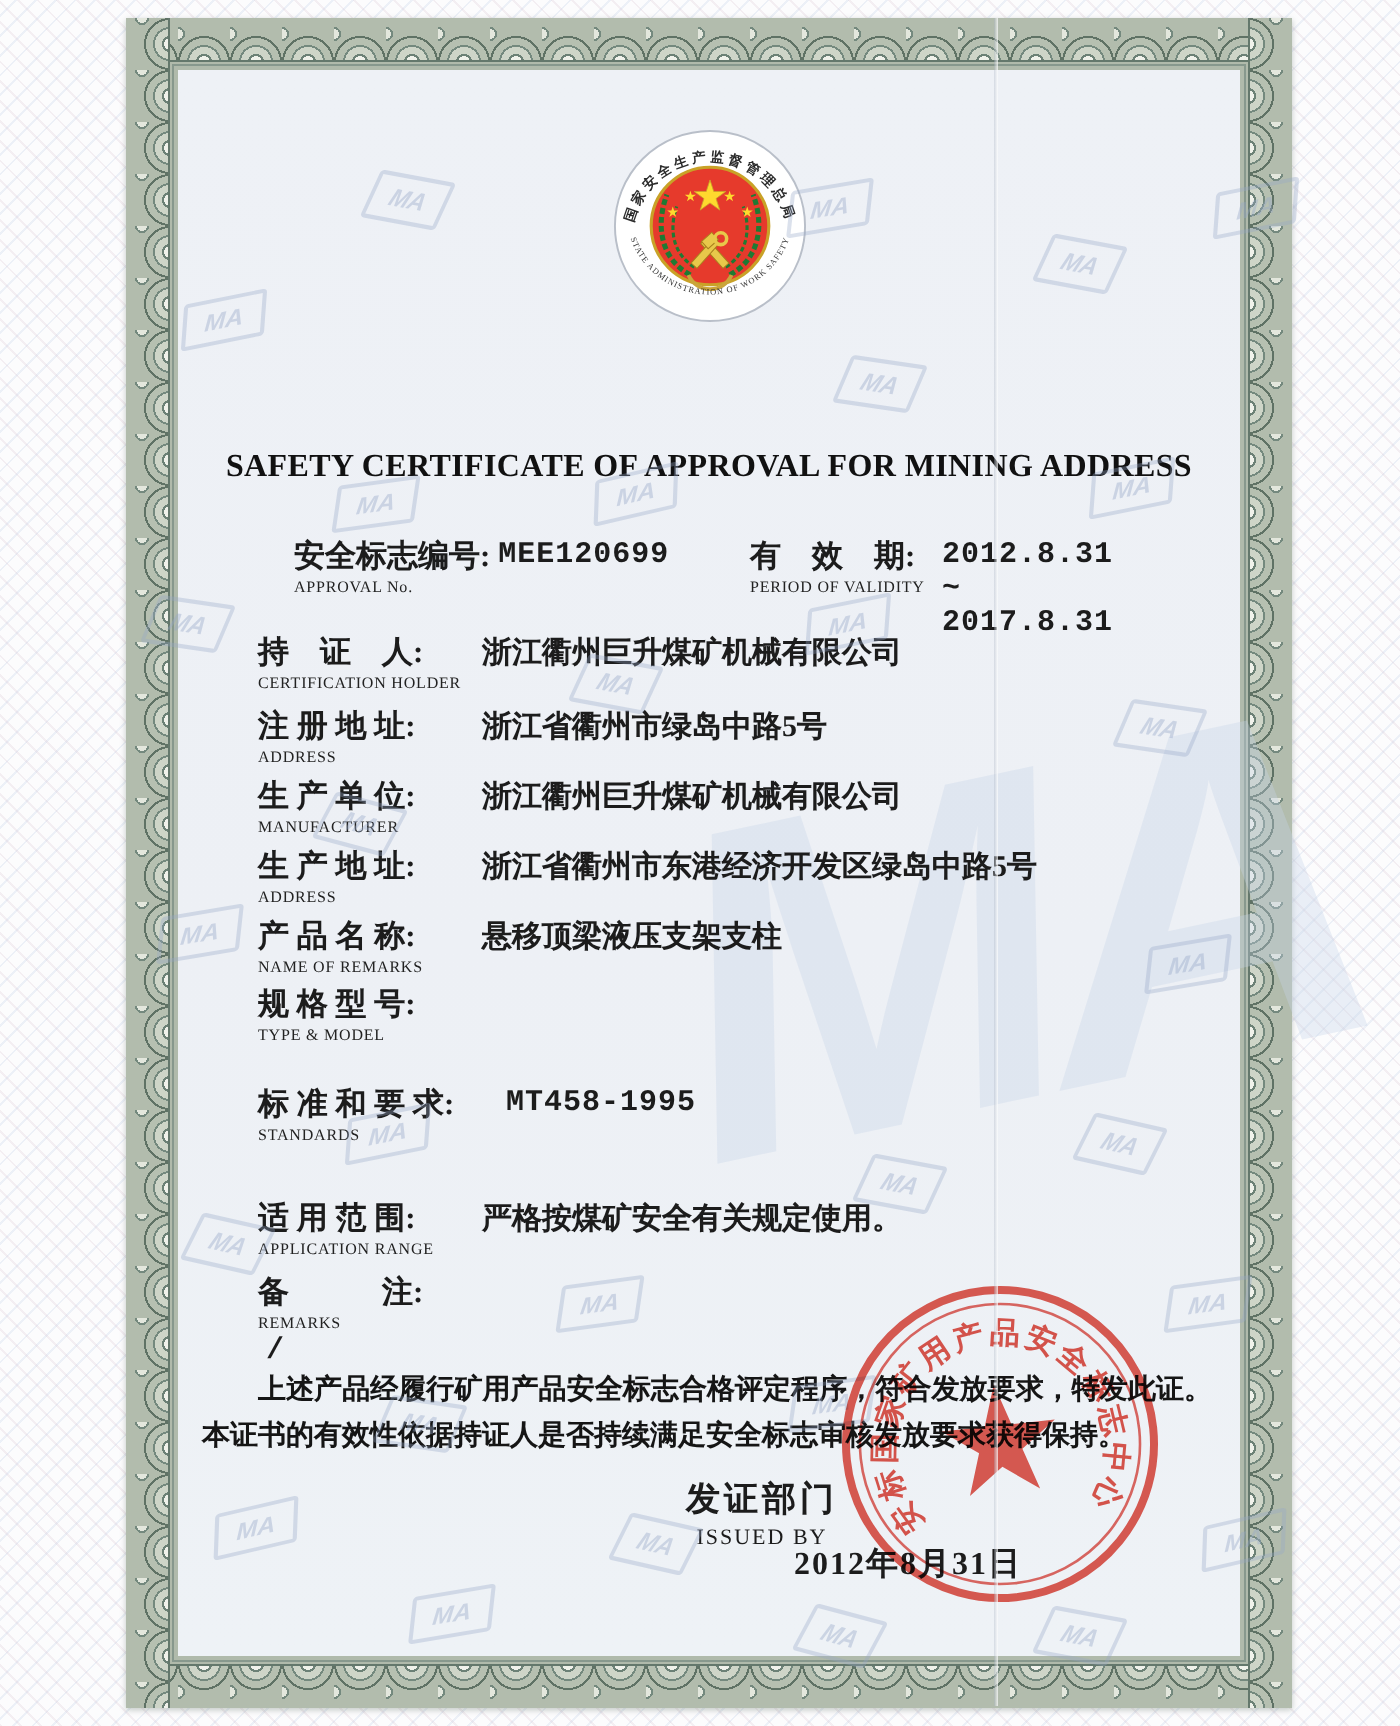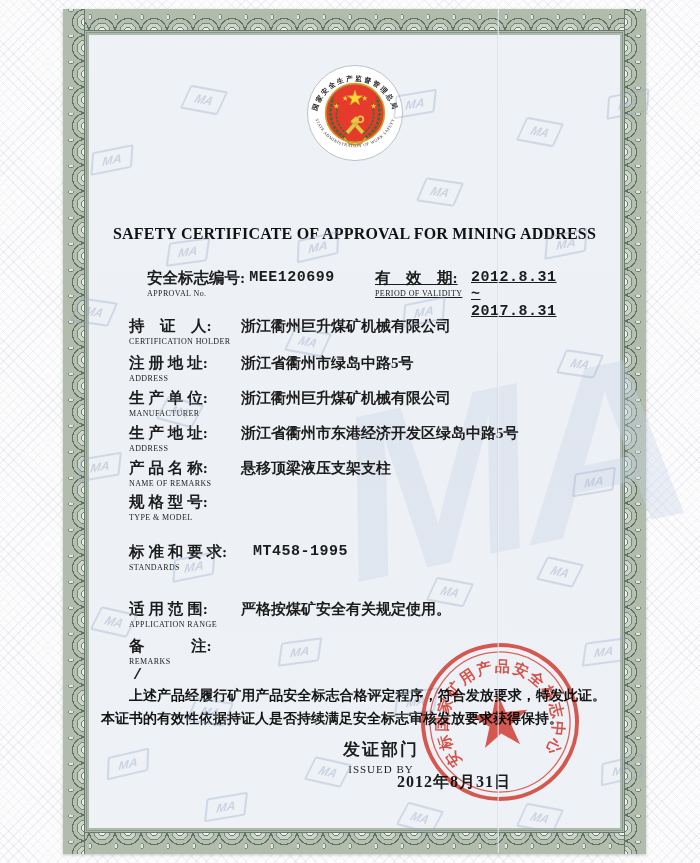--- a/index.html
+++ b/index.html
@@ -56,21 +56,21 @@
          letter-spacing:.2px;color:#111;}
   .row{position:absolute;left:40px;display:flex;align-items:flex-start;}
   .lblblock{flex:0 0 auto;min-width:108px;}
   .zh{font-size:15.5px;font-weight:700;white-space:nowrap;}
   .en{font-size:8px;letter-spacing:.4px;color:#222;margin-top:0px;white-space:nowrap;
       font-family:"Liberation Serif","DejaVu Serif",serif;}
   .val{font-size:15px;font-weight:700;margin-left:4px;padding-top:1px;}
   .val.mono{font-family:"Liberation Mono","DejaVu Sans Mono",monospace;font-weight:700;letter-spacing:.5px;}
   .row-approval{left:58px;}
   .row-approval .lblblock{min-width:96px;}
-  .validity-group{position:absolute;left:228px;top:0;display:flex;text-decoration:underline;}
+  .validity-group{position:absolute;left:228px;top:0;display:flex;}
   .validity-group .lblblock{min-width:92px;}
   .statement{position:absolute;left:12px;width:505px;top:650px;font-size:14px;font-weight:700;
              line-height:1.62;text-indent:2em;text-align:justify;color:#151515;}
   .issuedby{position:absolute;left:232px;top:703px;width:120px;text-align:center;}
   .issuedby .zh2{font-size:17px;font-weight:700;letter-spacing:2px;}
   .issuedby .en2{font-size:11px;letter-spacing:1px;margin-top:2px;}
   .issue-date{position:absolute;left:308px;top:737px;font-size:16px;font-weight:700;letter-spacing:1px;}
   .seal{position:absolute;left:415px;top:637px;z-index:4;mix-blend-mode:multiply;opacity:.92;
         transform:rotate(-6deg);pointer-events:none;}
 </style>

